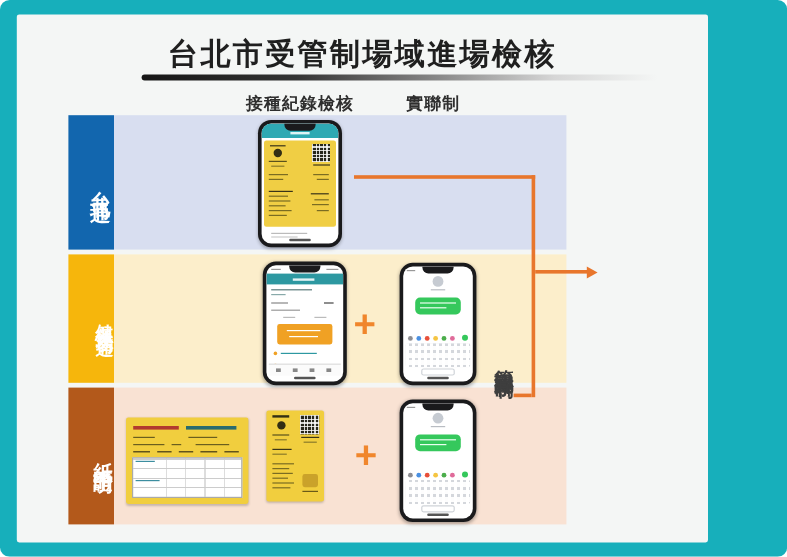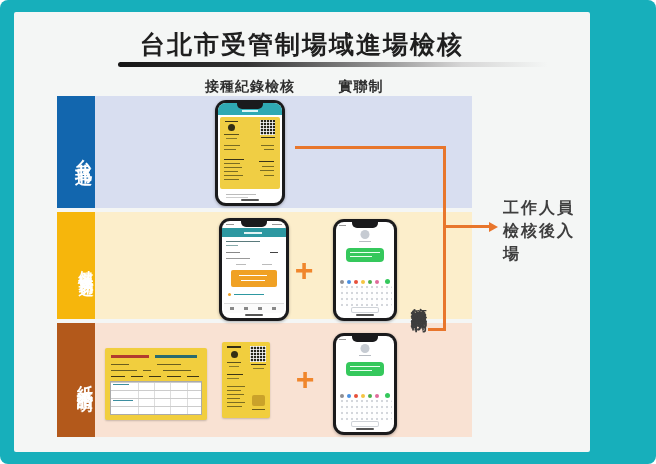--- a/index.html
+++ b/index.html
@@ -111,22 +111,20 @@
         <i class="ln" style="left:8px;bottom:5px;width:22px;background:#ccc"></i>
         <div class="homebar"></div>
       </div>
     </div>
 
     <div class="oline" style="left:281px;top:134px;width:151px;height:3px"></div>
     <div class="oline" style="left:429px;top:134px;width:3px;height:185px"></div>
     <div class="oline" style="left:414px;top:316px;width:15px;height:3px"></div>
     <div class="oline" style="left:432px;top:213px;width:44px;height:3px"></div>
     <div class="arrowhead" style="left:475px;top:209.5px"></div>
-    <div class="note-staff">工作人員
-檢核後入場</div>
     <div class="note-sms">簡訊實聯制</div>
 
     <div class="phone" style="left:205px;top:206px;width:70px;height:103px">
       <div class="screen">
         <div class="notch"></div>
         <i class="ln" style="left:4px;top:3px;width:8px;background:#999"></i>
         <i class="ln" style="right:4px;top:3px;width:10px;background:#999"></i>
         <div style="position:absolute;left:0;right:0;top:7px;height:9px;background:#2d98a1">
           <i class="ln" style="left:22px;top:4px;width:18px;height:2px;background:#e2f3f4"></i>
         </div>

